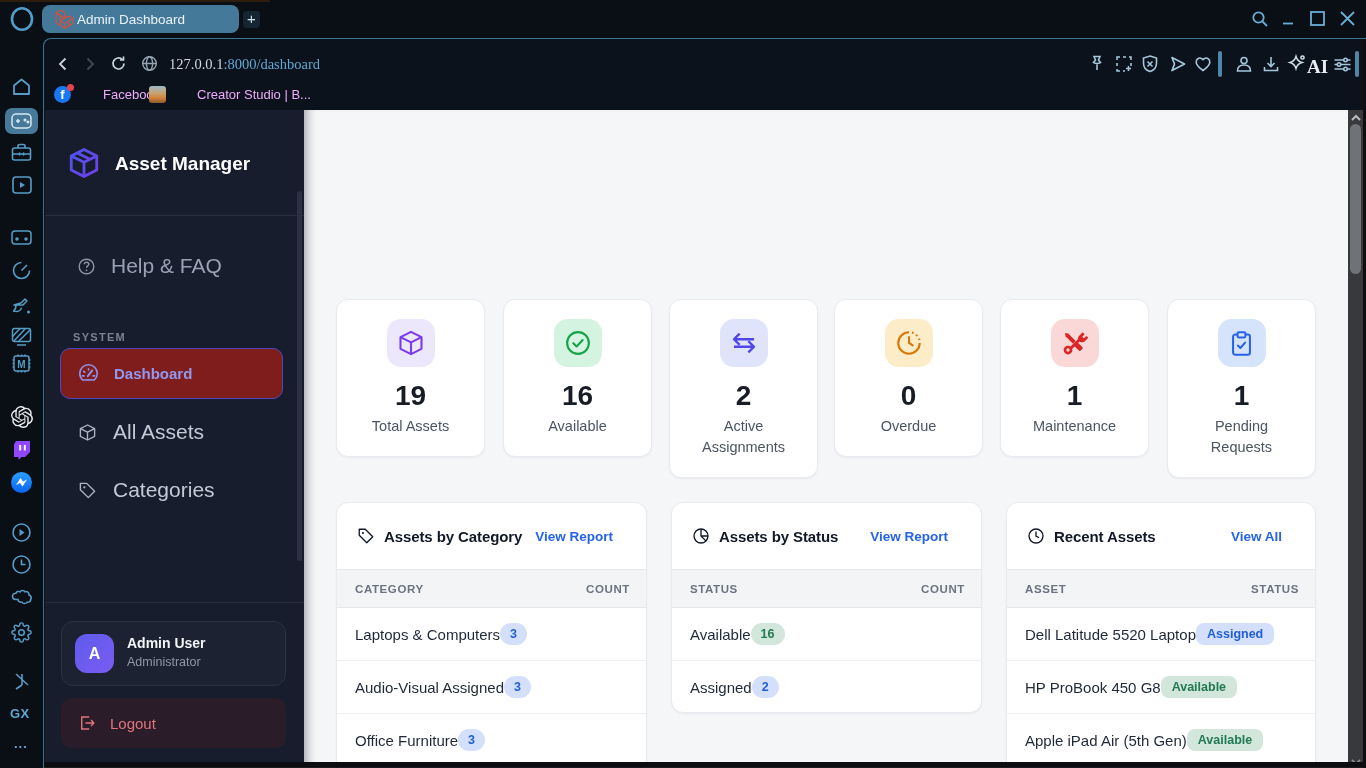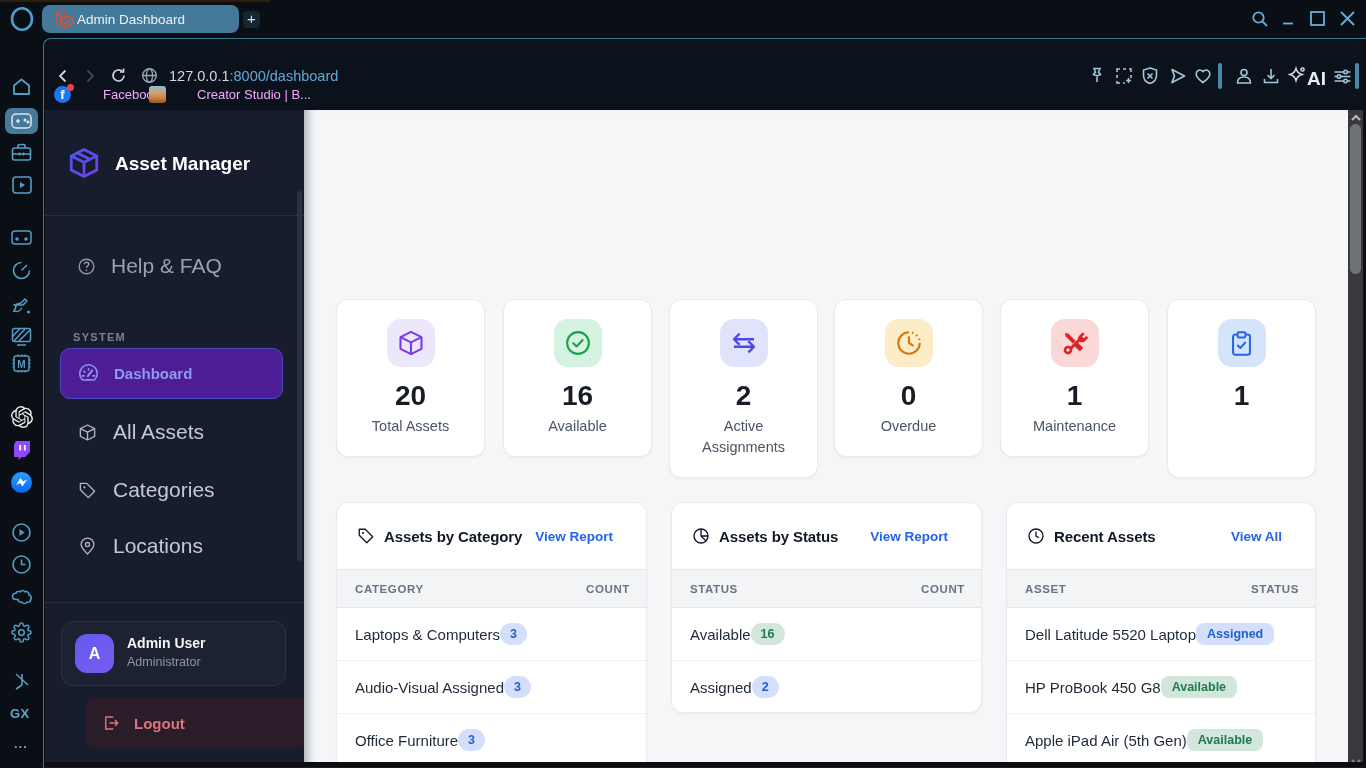--- a/index.html
+++ b/index.html
@@ -5,41 +5,41 @@
 * { margin:0; padding:0; box-sizing:border-box; }
 html,body { width:1366px; height:768px; overflow:hidden; background:#0a0e15; font-family:"Liberation Sans",sans-serif; }
 .abs { position:absolute; }
 #stage { position:relative; width:1320px; height:768px; }
 
 #tabbar { position:absolute; left:0; top:0; width:1366px; height:38px; background:#0a0e15; }
 #tab { position:absolute; left:42px; top:5px; width:197px; height:28px; background:#44799a; border-radius:8px; display:flex; align-items:center; padding-left:13px; }
 #tab span { color:#eaf3f7; font-size:13.5px; margin-left:2px; }
 #newtab { position:absolute; left:243px; top:11px; width:17px; height:17px; background:#152532; border-radius:4px; color:#cfe3ee; font-size:15px; line-height:15px; text-align:center; }
 #frame { position:absolute; left:43px; top:38px; width:1323px; height:730px; background:#0c121c; border-left:1px solid #3b7594; border-top:1px solid #3b7594; border-top-left-radius:8px; overflow:hidden; }
-#addr { position:absolute; left:0; top:16px; width:1323px; height:42px; }
+#addr { position:absolute; left:0; top:4px; width:1323px; height:42px;font-family:Liberation Serif, serif; }
 #bookmarks { position:absolute; left:0; top:42px; width:1323px; height:29px; }
 .bktxt { color:#f0abfc; font-size:13px;margin-left:25px; }
 #urltext { position:absolute; left:125px; top:13px; font-size:14.5px; color:#ced8df; }
 #urltext b { color:#61a9d4; font-weight:normal; }
 
 #page { position:absolute; left:0; top:71px; width:1323px; height:656px; }
 #aside { position:absolute; left:1px; top:0; width:259px; height:656px; background:#171d2c; }
 #main { position:absolute; left:260px; top:0; width:1044px; height:656px; background:#f4f6f8; overflow:hidden; box-shadow:inset 10px 0 10px -7px rgba(10,14,25,0.35); }
 #bscroll { position:absolute; left:1304px; top:0; width:15px; height:656px; background:#38393d; }
 #frombot { position:absolute; left:0; top:723px; width:1323px; height:7px; background:#0b0d10; border-bottom:2px solid #1a1c20; }
 
 .sdivider { position:absolute; left:0; width:259px; height:1px; background:#272e3f; }
 .navitem { position:absolute; left:0; width:259px; height:24px; display:flex; align-items:center; color:#c3cad6; font-size:21px; }
 .navitem svg { margin-left:33px; margin-right:16px; flex:none; }
-#active-item { position:absolute; left:15px; top:238px; width:223px; height:51px; background:#4c1d95; border:1px solid #4c48c0; border-radius:10px; display:flex; align-items:center; color:#9198f0; font-size:15px; font-weight:bold; }
+#active-item { position:absolute; left:15px; top:238px; width:223px; height:51px; background:#7f1d1d; border:1px solid #4c48c0; border-radius:10px; display:flex; align-items:center; color:#9198f0; font-size:15px; font-weight:bold; }
 #active-item svg { margin-left:17px; margin-right:15px; }
 #syslabel { position:absolute; left:28px; top:221px; color:#79828f; font-size:11px; font-weight:bold; letter-spacing:1.3px; }
 #usercard { position:absolute; left:16px; top:511px; width:225px; height:65px; background:#1c2232; border:1px solid #2b3244; border-radius:12px; }
 #avatar { position:absolute; left:13px; top:12px; width:39px; height:39px; border-radius:12px; background:linear-gradient(135deg,#5f5bee,#7a5cf0); color:#fff; font-weight:bold; font-size:16px; display:flex; align-items:center; justify-content:center; }
-#logout { position:absolute; left:16px; top:588px; width:225px; height:50px; background:#2a1d29; border-radius:10px; display:flex; align-items:center; color:#e0737e; font-size:15px; font-weight:bold;margin-left:24px; }
+#logout { position:absolute; left:16px; top:588px; width:225px; height:50px; background:#2a1d29; border-radius:10px; display:flex; align-items:center; color:#e0737e; font-size:15px; font-weight:normal; }
 #logout svg { margin-left:17px; margin-right:14px; }
 #sthumb { position:absolute; left:252px; top:81px; width:5px; height:370px; background:#2a3143; border-radius:3px; }
 
 #banner { position:absolute; left:32px; top:25px; width:980px; height:138px; border-radius:12px; background:linear-gradient(100deg,#8431e1,#6d28d9); }
 #banner h1 { color:#fff; font-size:28px; margin:33px 0 0 32px; letter-spacing:0px; transform:scaleX(0.81); transform-origin:0 0; }
 #banner p { color:#ecdff9; font-size:16px; margin:7px 0 0 32px; transform:scaleX(0.94); transform-origin:0 0; }
 .scard { position:absolute; top:189px; width:149px; background:#fff; border:1px solid #e8eaef; border-radius:12px; box-shadow:0 1px 2px rgba(16,24,40,.05); text-align:center; }
 .scard .iconbox { width:48px; height:48px; border-radius:14px; margin:19px auto 0; display:flex; align-items:center; justify-content:center; }
 .scard .num { font-size:28px; font-weight:bold; color:#181c24; margin-top:13px; }
 .scard .lbl { font-size:14.5px; color:#4b5563; margin-top:4px; line-height:21px; }
@@ -266,26 +266,20 @@
               <path d="M12 2.5 L21 7 V17 L12 21.5 L3 17 V7 Z"></path>
               <path d="M3 7 L12 11.5 L21 7 M12 11.5 V21.5"></path>
             </svg>
         All Assets</div>
       <div class="navitem" style="top:368px">
         <svg width="19" height="19" viewBox="0 0 24 24" fill="none" stroke="#aeb5c2" stroke-width="1.7" stroke-linejoin="round">
               <path d="M3 3 H11 L21 13 L13 21 L3 11 Z"></path>
               <circle cx="8" cy="8" r="1.4" fill="#aeb5c2" stroke="none"></circle>
             </svg>
         Categories</div>
-      <div class="navitem" style="top:424px">
-        <svg width="19" height="19" viewBox="0 0 24 24" fill="none" stroke="#aeb5c2" stroke-width="1.7">
-              <path d="M12 21.5 C17 16.5 20 13 20 9.5 A8 8 0 1 0 4 9.5 C4 13 7 16.5 12 21.5 Z"></path>
-              <circle cx="12" cy="9.5" r="2.6"></circle>
-            </svg>
-        Locations</div>
       <div class="sdivider" style="top:492px"></div>
       <div id="usercard">
         <div id="avatar">A</div>
         <div class="abs" style="left:65px;top:13px;color:#f3f5f8;font-size:14px;font-weight:bold">Admin User</div>
         <div class="abs" style="left:65px;top:33px;color:#8e96a6;font-size:12.5px">Administrator</div>
       </div>
       <div id="logout">
         <svg width="18" height="18" viewBox="0 0 24 24" fill="none" stroke="#e0737e" stroke-width="1.9">
               <path d="M15 4 H5 V20 H15"></path>
               <path d="M10 12 H21 M17.5 8 L21 12 L17.5 16"></path>
@@ -294,21 +288,21 @@
       <div id="sthumb"></div>
     </div>
     <div id="main">
       <div class="scard" style="left:32px;height:158px">
         <div class="iconbox" style="background:#ece7fb">
           <svg width="28" height="28" viewBox="0 0 24 24" fill="none" stroke="#7c3aed" stroke-width="1.8" stroke-linejoin="round">
                 <path d="M12 2.5 L21 7 V17 L12 21.5 L3 17 V7 Z"></path>
                 <path d="M3 7 L12 11.5 L21 7 M12 11.5 V21.5"></path>
               </svg>
         </div>
-        <div class="num">20</div>
+        <div class="num">19</div>
             <div class="lbl">Total Assets</div>
       </div>
       <div class="scard" style="left:199px;height:158px">
         <div class="iconbox" style="background:#d4f3e1">
           <svg width="28" height="28" viewBox="0 0 24 24" fill="none" stroke="#16a34a" stroke-width="1.8">
                 <circle cx="12" cy="12" r="9.3"></circle>
                 <path d="M8 12.2 L10.8 15 L16 9.5" stroke-linecap="round" stroke-linejoin="round"></path>
               </svg>
         </div>
         <div class="num">16</div>
@@ -352,20 +346,21 @@
       </div>
       <div class="scard" style="left:863px;height:179px">
         <div class="iconbox" style="background:#d5e3fb">
           <svg width="27" height="27" viewBox="0 0 24 24" fill="none" stroke="#2563eb" stroke-width="1.8" stroke-linejoin="round">
                 <rect x="4.5" y="4" width="15" height="18" rx="2"></rect>
                 <rect x="8.5" y="2" width="7" height="4.6" rx="1.2" fill="#d5e3fb"></rect>
                 <path d="M8.8 13.8 L11 16 L15.2 11.2" stroke-linecap="round"></path>
               </svg>
         </div>
         <div class="num">1</div>
+            <div class="lbl">Pending<br>Requests</div>
       </div>
       <div class="panel" style="left:32px;width:311px;height:280px">
         <div class="phead">
               <div class="ptitle"><svg width="18" height="18" viewBox="0 0 24 24" fill="none" stroke="#111827" stroke-width="1.8" stroke-linejoin="round">
                   <path d="M3 3 H11 L21 13 L13 21 L3 11 Z"></path>
                   <circle cx="8" cy="8" r="1.4" fill="#111827" stroke="none"></circle>
                 </svg>Assets by Category</div>
               <a>View Report</a>
             </div>
         <div class="pcols">

